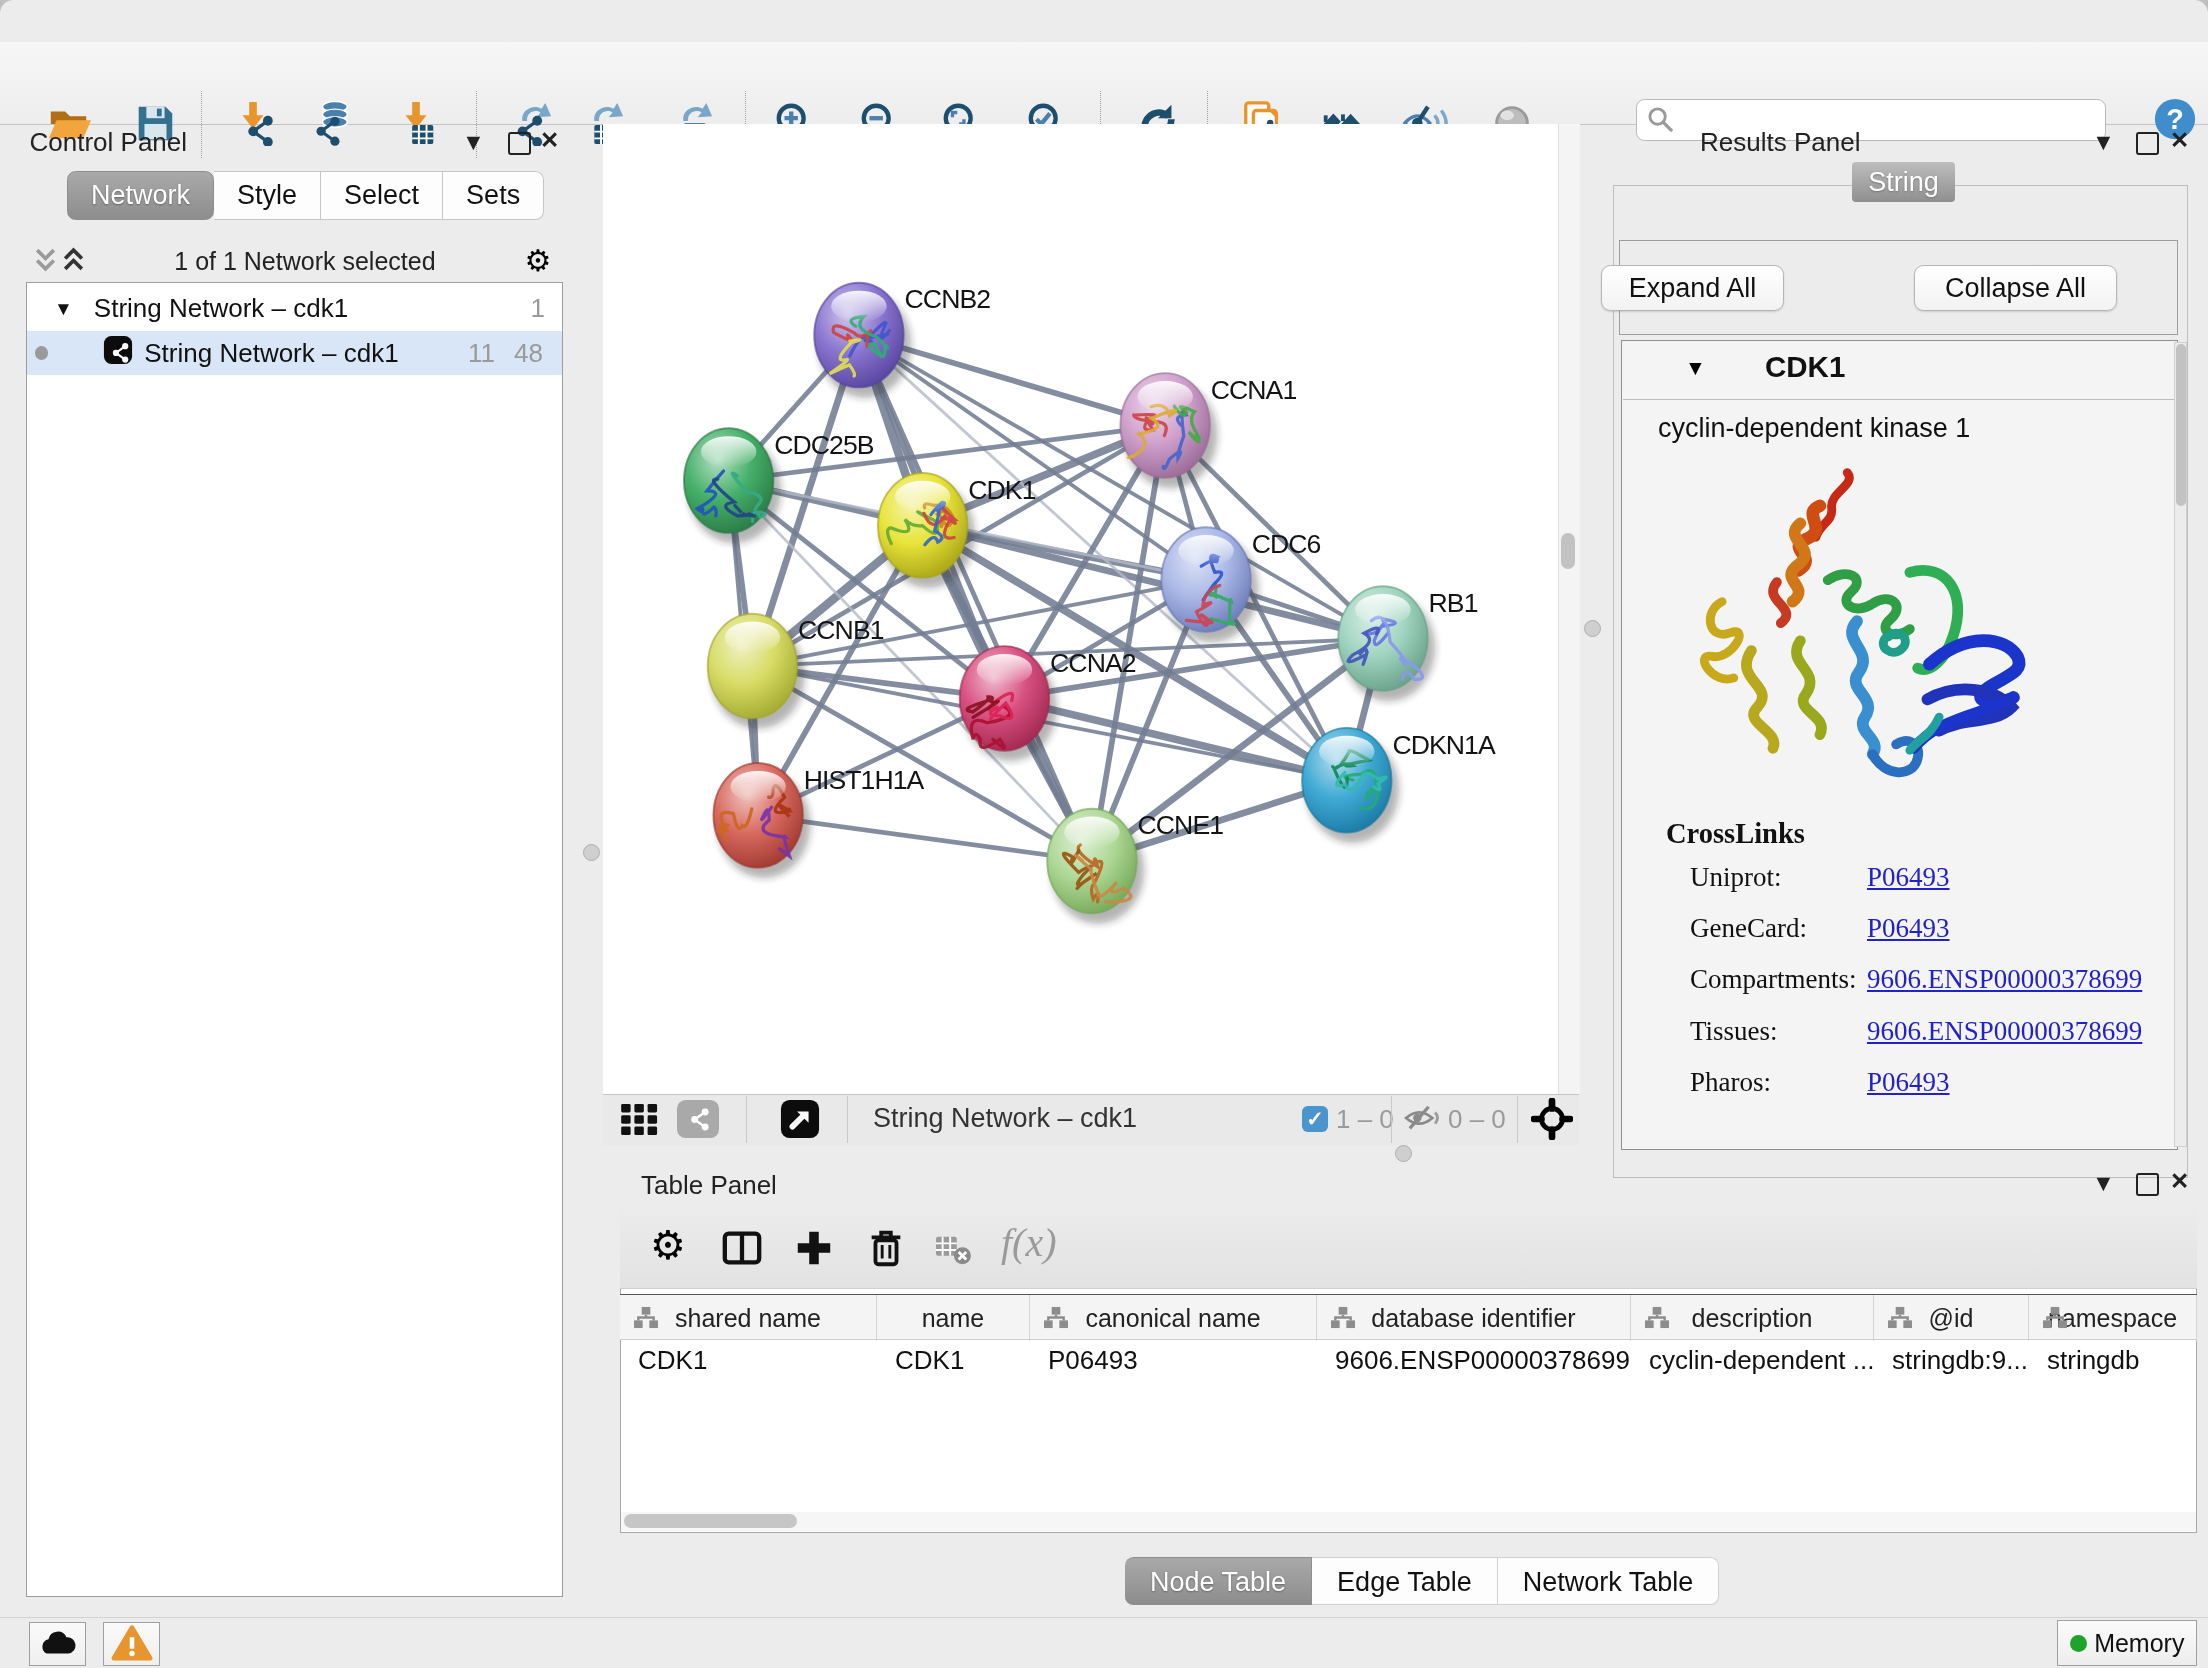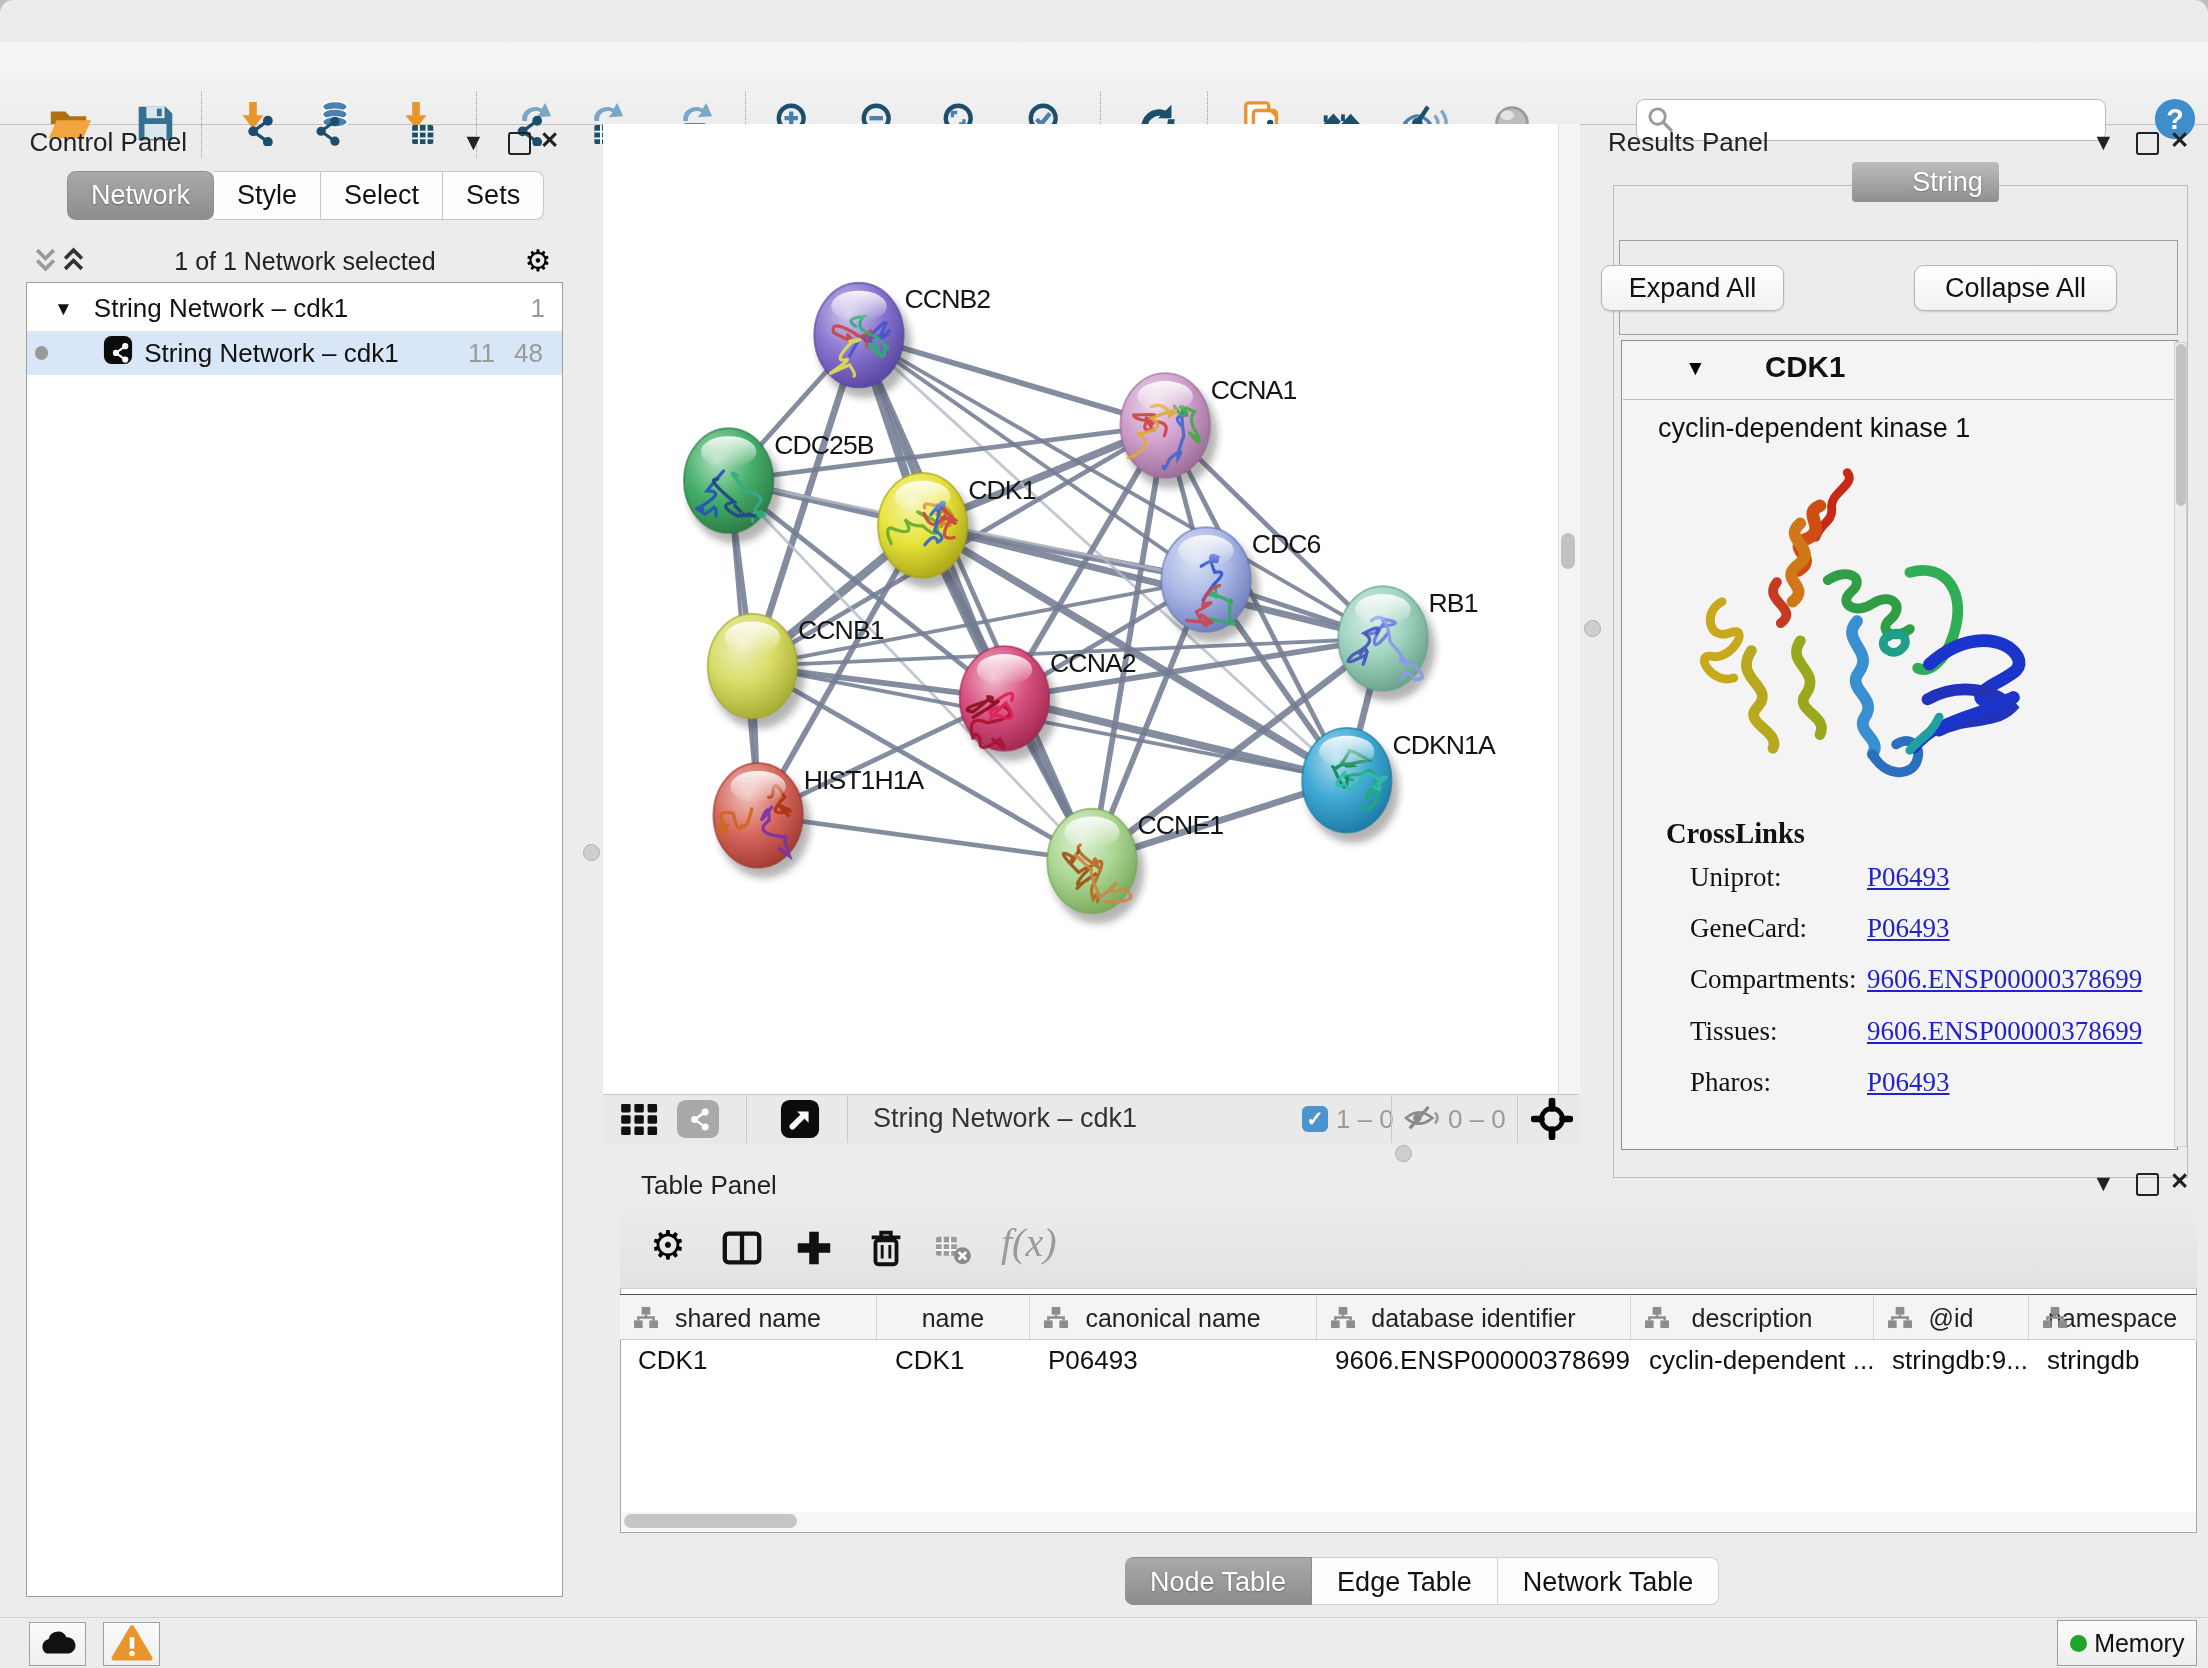--- a/index.html
+++ b/index.html
@@ -45,21 +45,21 @@
   
   #rp-outer{left:1613px;top:185px;width:573px;height:991px;background:#ececec;border:1px solid #bdbdbd;}
   #rp-btnrow{left:1619px;top:240px;width:559px;height:95px;background:#ececec;border:1.9px solid #9e9e9e;
     box-sizing:border-box;}
   .rbtn{height:44px;background:linear-gradient(#fff,#f2f2f2);border:1px solid #b5b5b5;border-radius:9.5px;
     font-size:27px;color:#111;display:flex;align-items:center;justify-content:center;cursor:pointer;
     box-shadow:0 1px 1.9px rgba(0,0,0,.15);}
   #rp-section{left:1621px;top:340px;width:555px;height:808px;background:#f4f4f4;border:1px solid #8f8f8f;}
   #stringtab{left:1852px;top:162px;width:103px;height:40px;border-radius:4px;
     background:linear-gradient(#bdbdbd,#8f8f8f);color:#fff;font-size:27px;display:flex;align-items:center;
-    justify-content:center;text-shadow:0 1px 1.9px #777;cursor:pointer;padding-left:44px;}
+    justify-content:center;text-shadow:0 1px 1.9px #777;cursor:pointer;}
   .serif{font-family:"Liberation Serif",serif;}
   .xlink{color:#2222cc;text-decoration:underline;font-size:27px;font-family:"Liberation Serif",serif;cursor:pointer;}
   .xlabel{color:#111;font-size:27px;font-family:"Liberation Serif",serif;}
   
   #tp-box{left:620px;top:1206px;width:1577px;height:327px;background:#fff;border:1px solid #a8a8a8;box-sizing:border-box;}
   #tp-toolbar{left:620px;top:1206px;width:1577px;height:82px;background:linear-gradient(#ececec,#e2e2e2);
     border-bottom:1px solid #cfcfcf;}
   #thead{left:620px;top:1294px;width:1577px;height:46px;background:#f4f4f4;border-top:1.9px solid #555;
     border-bottom:1px solid #cfcfcf;display:flex;box-sizing:border-box;}
   .th{position:relative;height:46px;border-right:1px solid #d4d4d4;display:flex;align-items:center;
@@ -570,21 +570,21 @@
         <path d="M6 27 L26 4" stroke="#8a8a8a" stroke-width="3.5"></path>
         <path d="M33 10 q5 6 0 12" stroke="#9c9c9c" stroke-width="3" fill="none"></path>
       </svg></div>
   <div class="abs dimtxt" style="left:1448px;top:1104px">0 – 0</div>
   <div class="abs nsep" style="left:1517px"></div>
   <div class="abs" style="left:1531px;top:1098px"><svg width="42" height="42" viewBox="0 0 44 44" xmlns="http://www.w3.org/2000/svg">
         <circle cx="22" cy="22" r="11" stroke="#000" stroke-width="5" fill="none"></circle>
         <path d="M22 3v8 M22 33v8 M3 22h8 M33 22h8" stroke="#000" stroke-width="7" stroke-linecap="round"></path>
       </svg></div>
 
-  <div class="abs ptitle" style="left:1608px;top:127px">Results Panel</div>
+  <div class="abs ptitle" style="left:1700px;top:127px">Results Panel</div>
   <div class="abs picon" style="left:2092px;top:131px">▼</div>
   <div class="abs sqicon" style="left:2136px;top:132px"></div>
   <div class="abs picon" style="left:2170px;top:129px;font-weight:bold">✕</div>
 
   <div id="rp-outer" class="abs"></div>
   <div id="stringtab" class="abs">String</div>
   <div id="rp-btnrow" class="abs"></div>
   <div class="abs rbtn" style="left:1601px;top:265px;width:181px">Expand All</div>
   <div class="abs rbtn" style="left:1914px;top:265px;width:201px">Collapse All</div>
 

